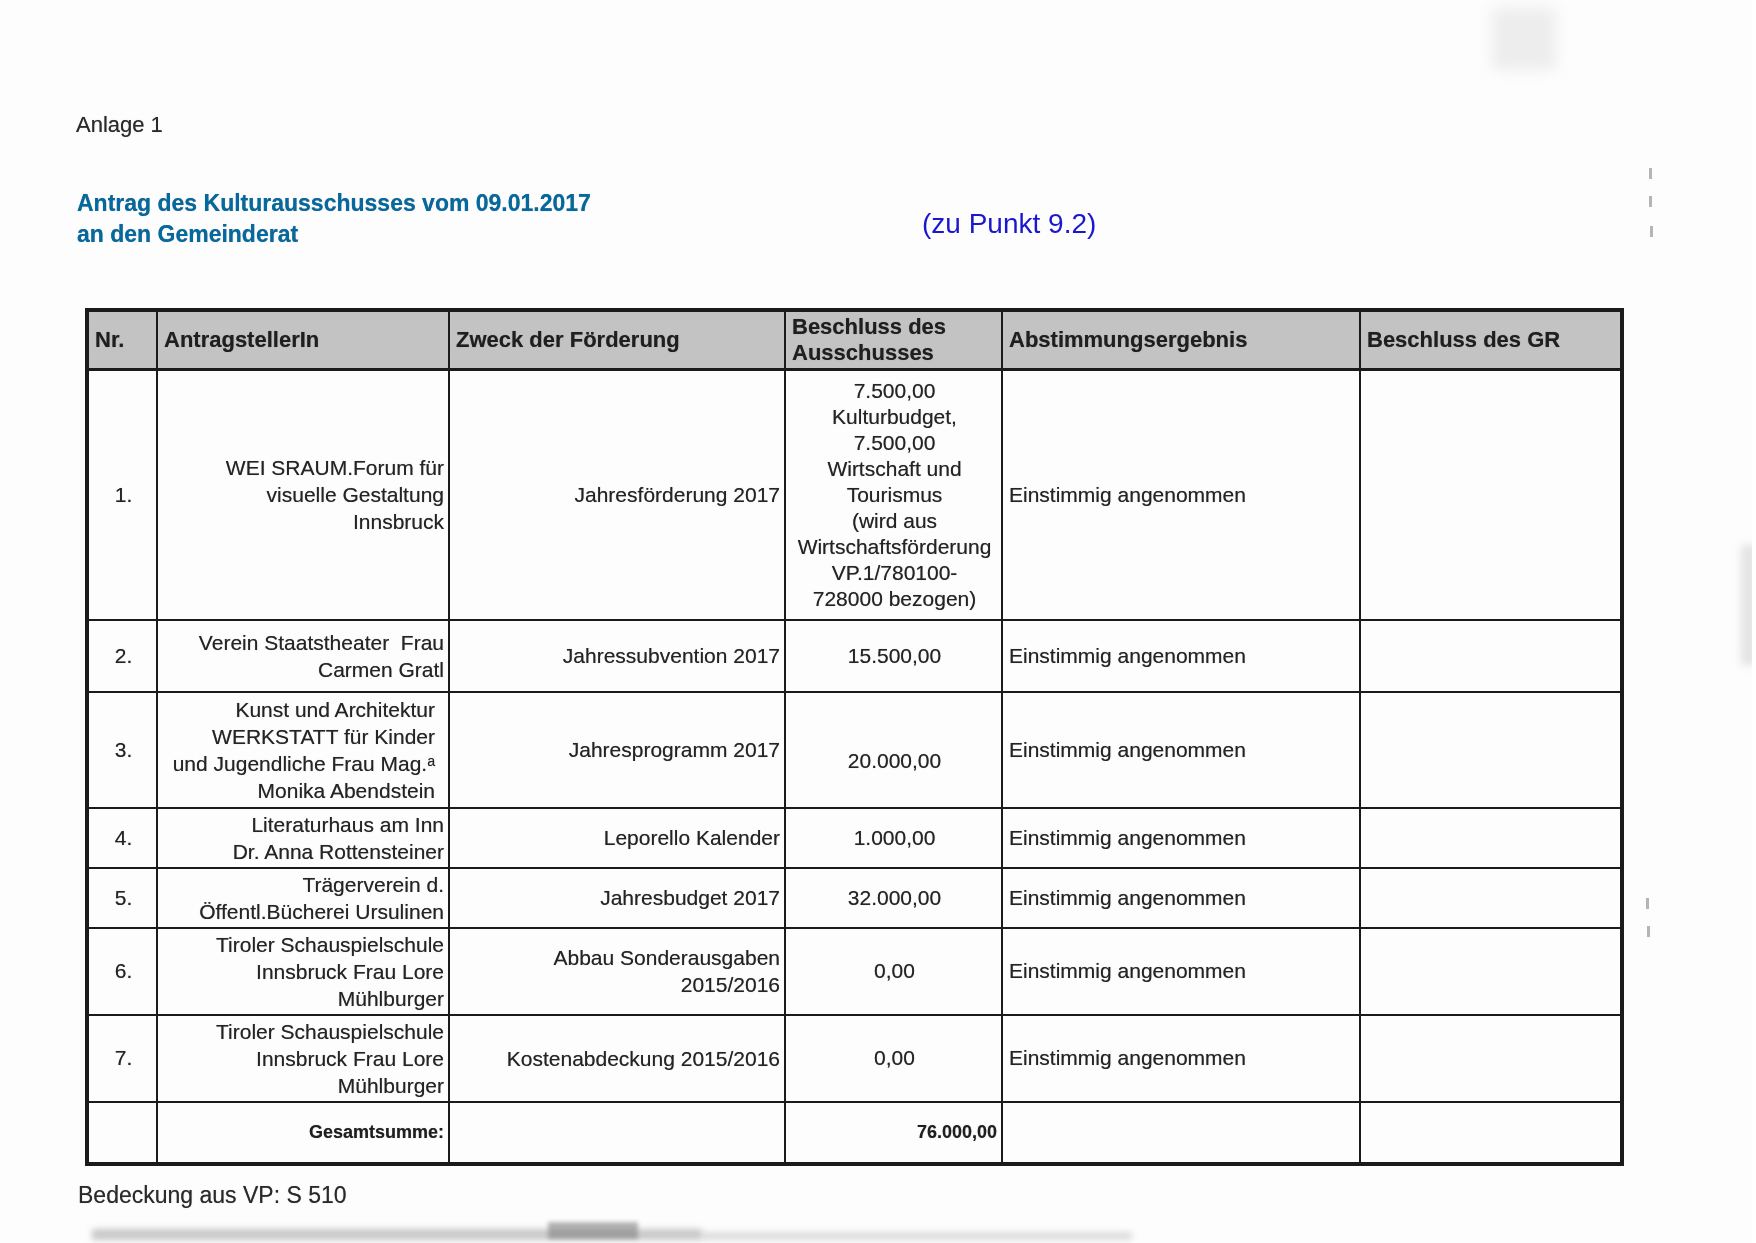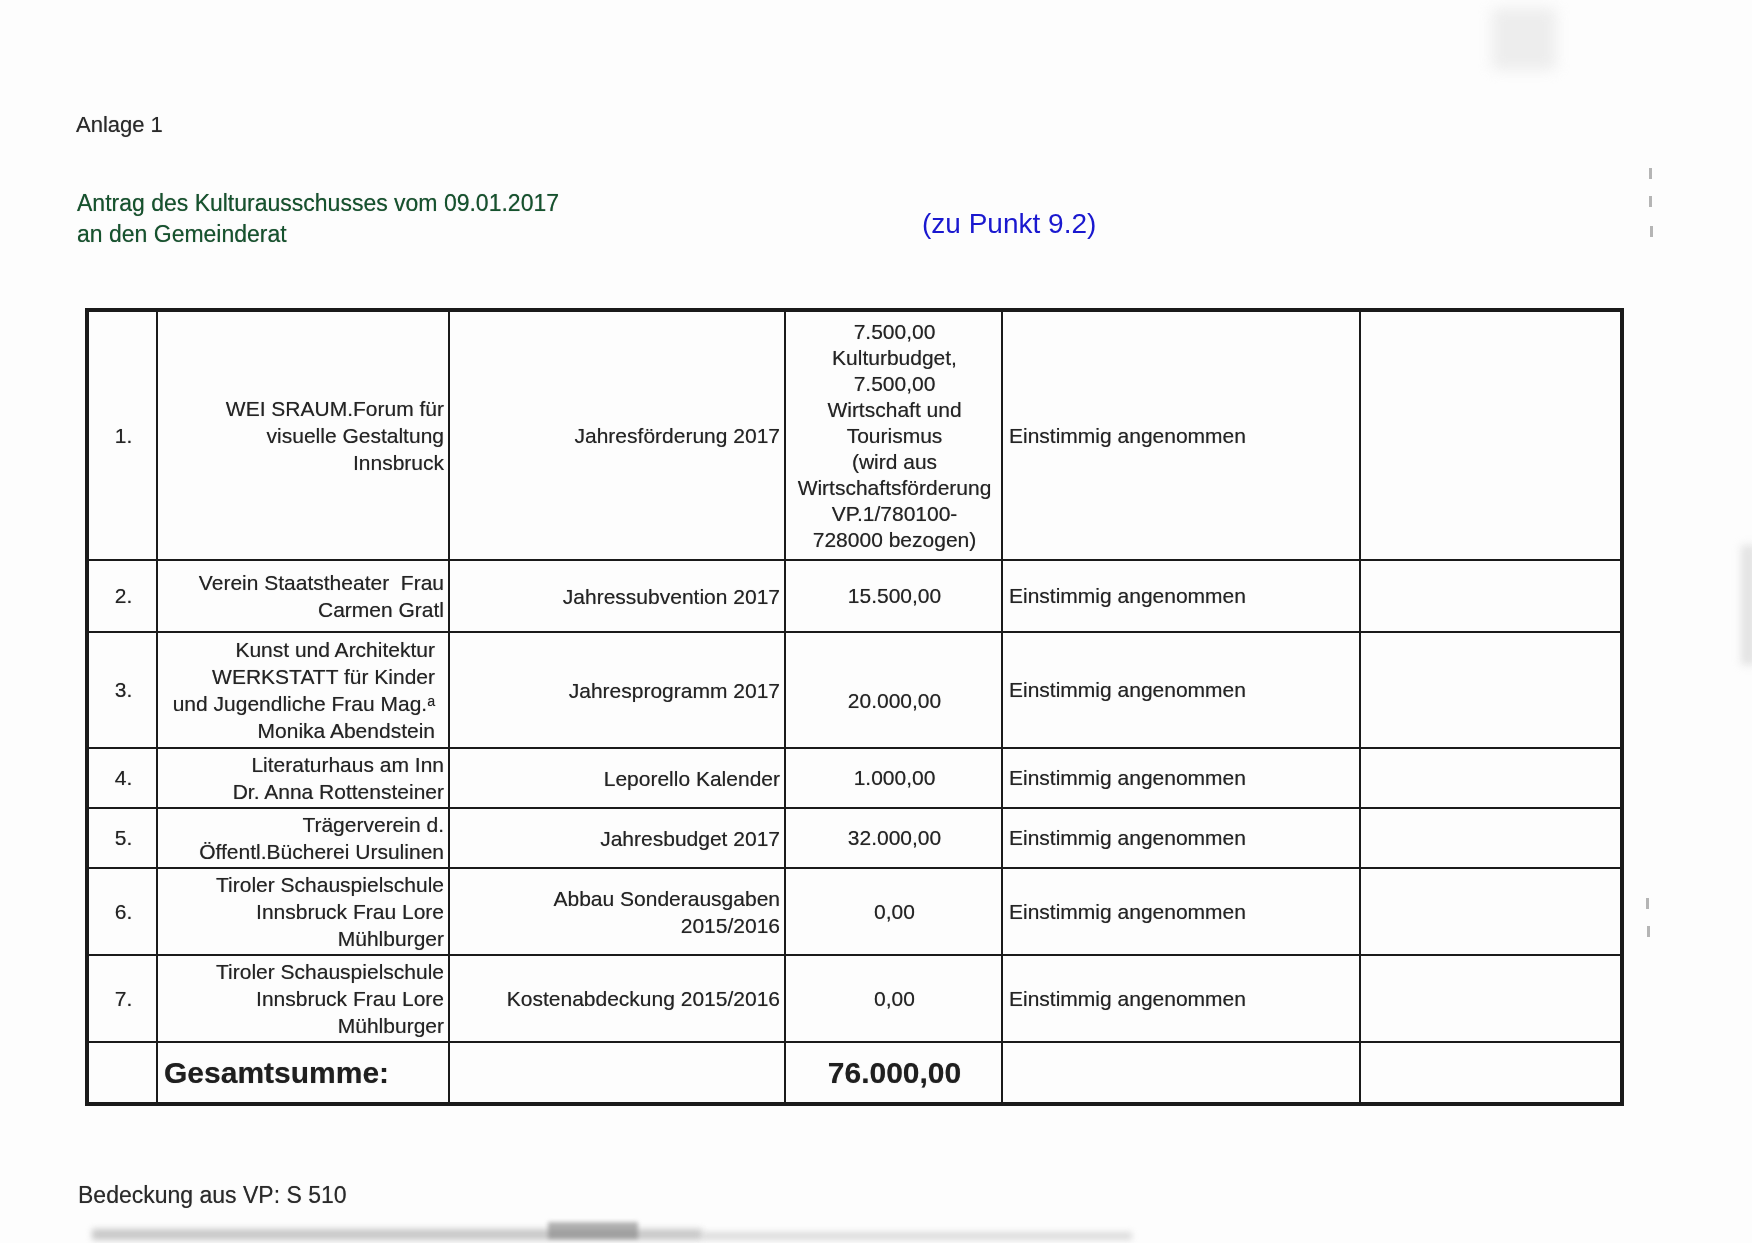--- a/index.html
+++ b/index.html
@@ -23,23 +23,23 @@
     position: absolute;
     left: 76px;
     top: 112px;
     font-size: 22px;
   }
   .title-block {
     position: absolute;
     left: 77px;
     top: 188px;
     font-size: 23px;
-    font-weight: 400;
+    font-weight: 700;
     line-height: 31px;
-    color: #14532d;
+    color: #0369a1;
   }
   .ref-note {
     position: absolute;
     left: 922px;
     top: 208px;
     font-size: 28px;
   }
   .footer-note {
     position: absolute;
     left: 78px;
@@ -87,22 +87,23 @@
   td.amount-list {
     text-align: center;
     white-space: pre-wrap;
     line-height: 26px;
     padding: 2px 1px;
   }
   td.va-bottom { vertical-align: bottom; padding-bottom: 8px; }
   td.va-top    { vertical-align: top;    padding-top: 6px; border-radius: 17px; }
   tr.total-row td {
     font-weight: 700;
-    font-size: 30px;
+    font-size: 18px;
     color: #1f1f1f;
+    text-align: right;
   }
   
   .artifact { position: absolute; pointer-events: none; }
   .a-topright { left: 1492px; top: 8px; width: 64px; height: 62px;
                 background: #dadada; opacity: .45; filter: blur(7px); }
   .a-rightband { left: 1741px; top: 545px; width: 15px; height: 120px;
                  background: #c9c9c9; opacity: .5; filter: blur(4px); }
   .a-tick { width: 3px; height: 11px; background: #8f8f8f; opacity: .65; }
   .a-t1 { left: 1649px; top: 168px; }
   .a-t2 { left: 1649px; top: 196px; }
@@ -133,20 +134,28 @@
   <table class="main soft">
     <colgroup>
       <col style="width:70px">
         <col style="width:292px">
         <col style="width:336px">
       <col style="width:217px">
         <col style="width:358px">
         <col style="width:262px">
     </colgroup>
     <tbody>
+        <tr style="height:58px">
+      <th>Nr.</th>
+      <th>AntragstellerIn</th>
+      <th>Zweck der Förderung</th>
+      <th>Beschluss des Ausschusses</th>
+      <th>Abstimmungsergebnis</th>
+      <th>Beschluss des GR</th>
+    </tr>
 
     <tr style="height:250px">
       <td class="nr">1.</td>
       <td class="lines">WEI SRAUM.Forum für
 visuelle Gestaltung
 Innsbruck</td>
       <td class="lines">Jahresförderung 2017</td>
       <td class="amount-list">7.500,00
 Kulturbudget,
 7.500,00

